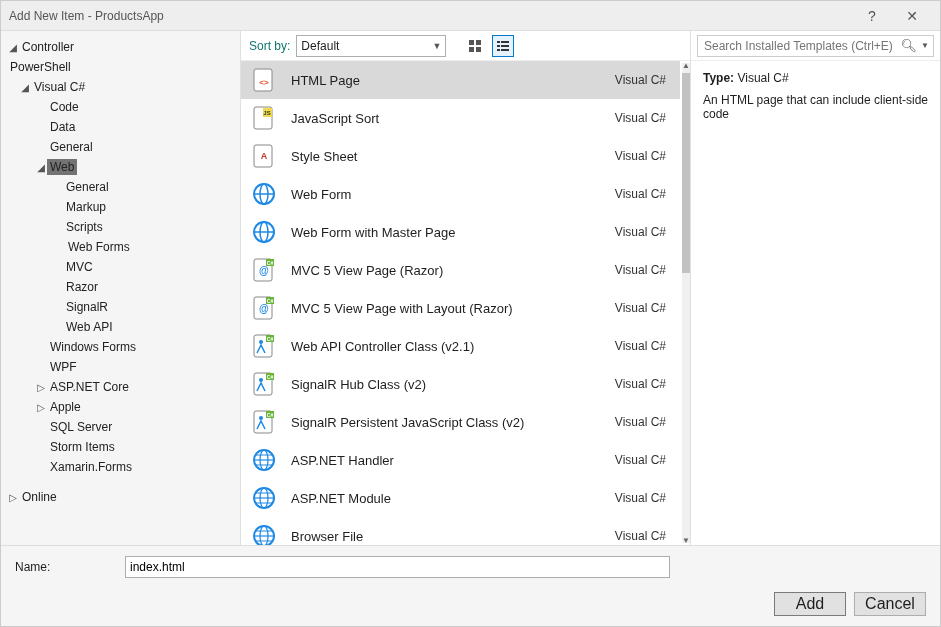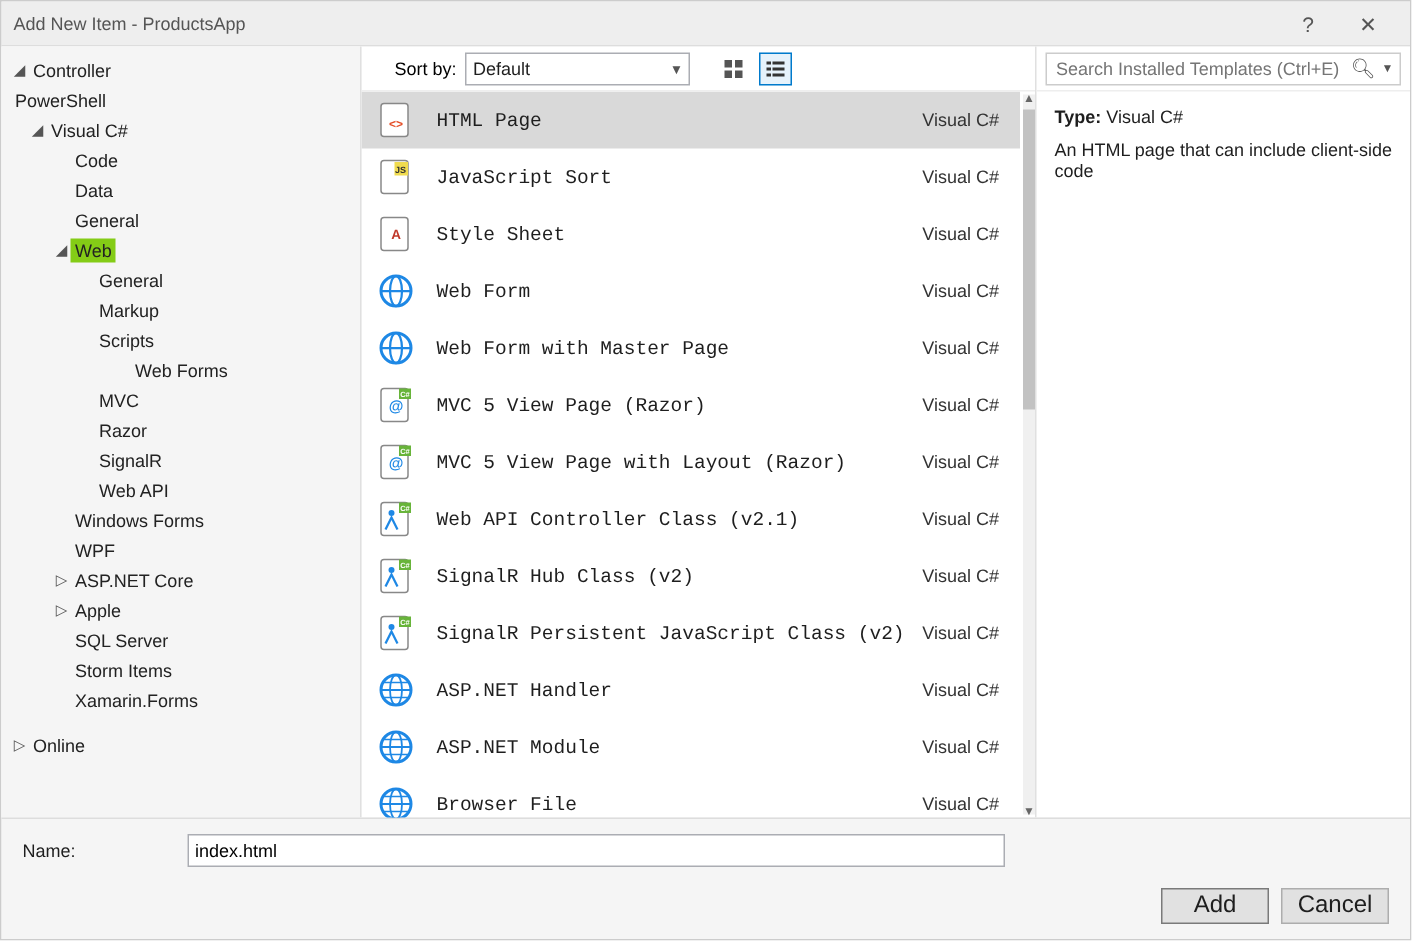--- a/index.html
+++ b/index.html
@@ -6,34 +6,34 @@
   html, body { margin: 0; padding: 0; font-family: "Segoe UI", Tahoma, sans-serif; font-size: 12px; color: #1e1e1e; background: #fff; }
   .window { width: 941px; height: 627px; border: 1px solid #ccc; background: #f5f5f5; display: flex; flex-direction: column; }
   .titlebar { height: 30px; display: flex; align-items: center; padding: 0 8px; background: #eee; border-bottom: 1px solid #ddd; }
   .titlebar .title { flex: 1; color: #555; font-size: 12px; }
   .titlebar .btn { width: 40px; height: 30px; display: flex; align-items: center; justify-content: center; color: #555; font-size: 14px; }
   .body { flex: 1; display: flex; min-height: 0; background: #fff; }
   .sidebar { width: 240px; background: #f5f5f5; border-right: 1px solid #e0e0e0; padding: 6px 0; overflow: auto; }
   .tree-node { display: flex; align-items: center; height: 20px; padding: 0 6px; cursor: default; color: #222; }
   .tree-node .arrow { width: 12px; display: inline-block; text-align: center; color: #555; font-size: 10px; }
   .tree-node .lbl { padding: 1px 3px; }
-  .tree-node.sel .lbl { background: #84cc16; }
+  .tree-node.sel .lbl { background: #737373; }
   .center { flex: 1; display: flex; flex-direction: column; min-width: 0; }
   .toolbar { height: 30px; display: flex; align-items: center; gap: 6px; padding: 4px 6px; border-bottom: 1px solid #eee; }
-  .toolbar .lab { color: #000000; margin-left: 16px; }
+  .toolbar .lab { color: #0f766e; margin-left: 2px; }
   .combo { width: 150px; height: 22px; border: 1px solid #abadb3; background: #fff; display: flex; align-items: center; padding: 0 4px; justify-content: space-between; }
   .combo .dd { font-size: 9px; color: #555; }
   .viewbtn { width: 22px; height: 22px; display: flex; align-items: center; justify-content: center; border: 1px solid transparent; }
   .viewbtn.active { border-color: #007acc; background: #e6f2fb; }
   .list { flex: 1; overflow: hidden; position: relative; }
   .list-inner { position: absolute; top: 0; left: 0; right: 10px; bottom: 0; overflow: hidden; }
   .row { height: 38px; display: flex; align-items: center; padding: 0 10px 0 6px; }
   .row.selected { background: #d9d9d9; }
   .row .icon { width: 34px; height: 34px; display: flex; align-items: center; justify-content: center; margin-right: 10px; }
-  .row .name { flex: 1; font-size: 13px; color: #1e1e1e; font-family: Liberation Mono, monospace; }
+  .row .name { flex: 1; font-size: 13px; color: #1e1e1e; }
   .row .lang { font-size: 12px; color: #333; padding-right: 4px; }
   .scrollbar { position: absolute; right: 0; top: 2px; bottom: 2px; width: 8px; background: #f0f0f0; }
   .thumb { position: absolute; left: 0; right: 0; top: 0; height: 200px; background: #c2c2c2; }
   .scroll-arrow { position: absolute; left: 0; right: 0; font-size: 8px; color: #666; text-align: center; }
   .right { width: 250px; border-left: 1px solid #e0e0e0; display: flex; flex-direction: column; }
   .search { height: 30px; padding: 4px 6px; display: flex; align-items: center; border-bottom: 1px solid #eee; }
   .searchbox { flex: 1; height: 22px; border: 1px solid #ccc; display: flex; align-items: center; padding: 0 4px; background: #fff; }
   .searchbox input { border: none; outline: none; flex: 1; font-size: 12px; color: #000000; background: transparent; }
   .desc { padding: 10px 12px; font-size: 12px; }
   .desc .typeline { margin-bottom: 8px; }
@@ -85,21 +85,21 @@
       </div>
       <div class="tree-node" style="padding-left:62px">
           <span class="lbl">General</span>
         </div>
       <div class="tree-node" style="padding-left:62px">
           <span class="lbl">Markup</span>
         </div>
       <div class="tree-node" style="padding-left:62px">
           <span class="lbl">Scripts</span>
         </div>
-      <div class="tree-node" style="padding-left:86px">
+      <div class="tree-node" style="padding-left:64px">
           <span class="lbl">Web Forms</span>
         </div>
       <div class="tree-node" style="padding-left:62px">
           <span class="lbl">MVC</span>
         </div>
       <div class="tree-node" style="padding-left:62px">
           <span class="lbl">Razor</span>
         </div>
       <div class="tree-node" style="padding-left:62px">
           <span class="lbl">SignalR</span>

